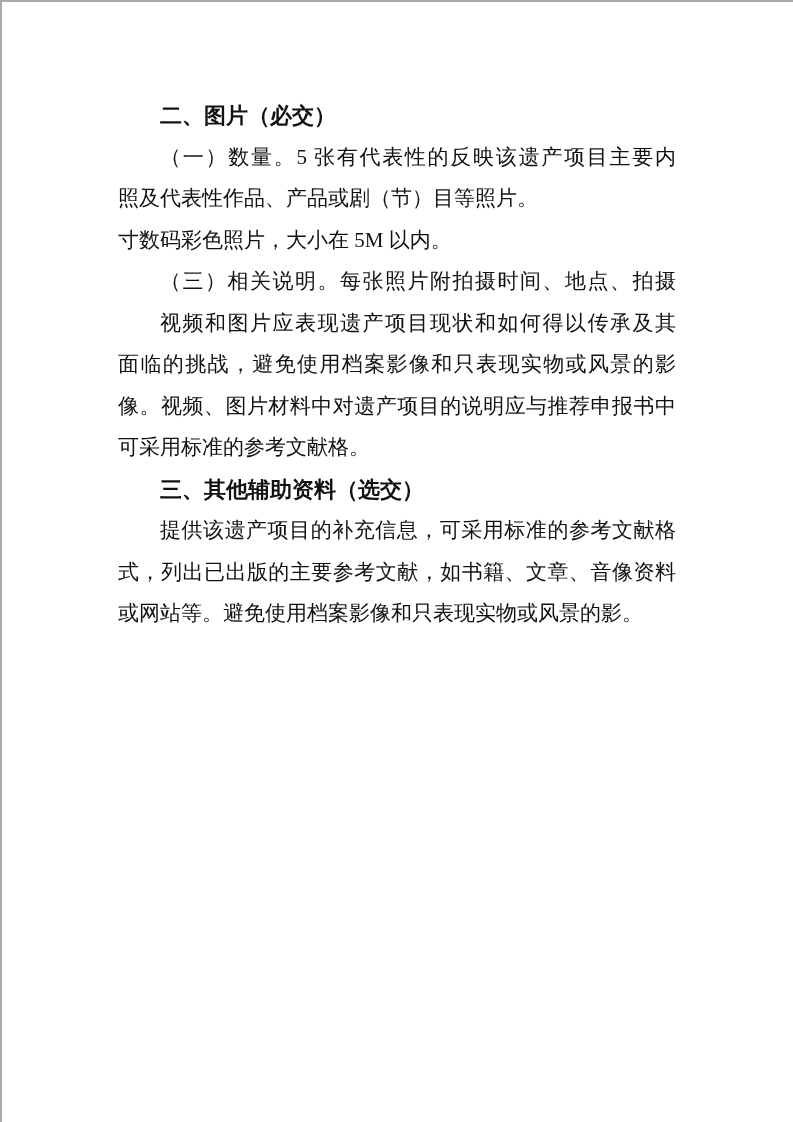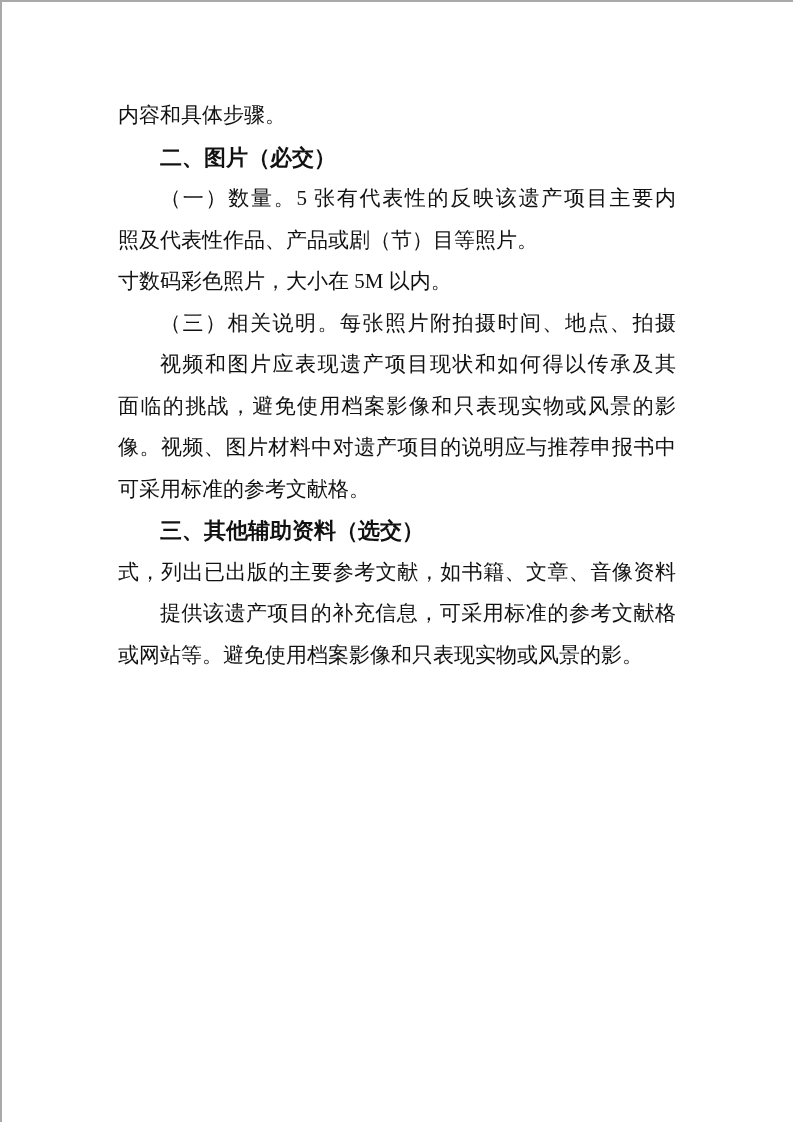--- a/index.html
+++ b/index.html
@@ -47,36 +47,35 @@
     font-size: 22px;
     text-align-last: left;
   }
 </style>
 </head>
 <body>
 
 <div class="page">
   <div class="text-block">
 
-    <div class="line">内容和具体步骤。</div>
 
     <div class="line heading indent">二、图片（必交）</div>
 
     <div class="line indent full">（一）数量。5 张有代表性的反映该遗产项目主要内容、</div>
     <div class="line">照及代表性作品、产品或剧（节）目等照片。</div>
 
     <div class="line">寸数码彩色照片，大小在 5M 以内。</div>
 
     <div class="line indent full">（三）相关说明。每张照片附拍摄时间、地点、拍摄者、</div>
 
     <div class="line indent full">视频和图片应表现遗产项目现状和如何得以传承及其</div>
     <div class="line full">面临的挑战，避免使用档案影像和只表现实物或风景的影</div>
     <div class="line full">像。视频、图片材料中对遗产项目的说明应与推荐申报书中</div>
     <div class="line">可采用标准的参考文献格。</div>
 
     <div class="line heading indent">三、其他辅助资料（选交）</div>
 
+    <div class="line indent full">提供该遗产项目的补充信息，可采用标准的参考文献格</div>
     <div class="line full">式，列出已出版的主要参考文献，如书籍、文章、音像资料</div>
-    <div class="line indent full">提供该遗产项目的补充信息，可采用标准的参考文献格</div>
     <div class="line">或网站等。避免使用档案影像和只表现实物或风景的影。</div>
 
   </div>
 </div>
 
 </body></html>

